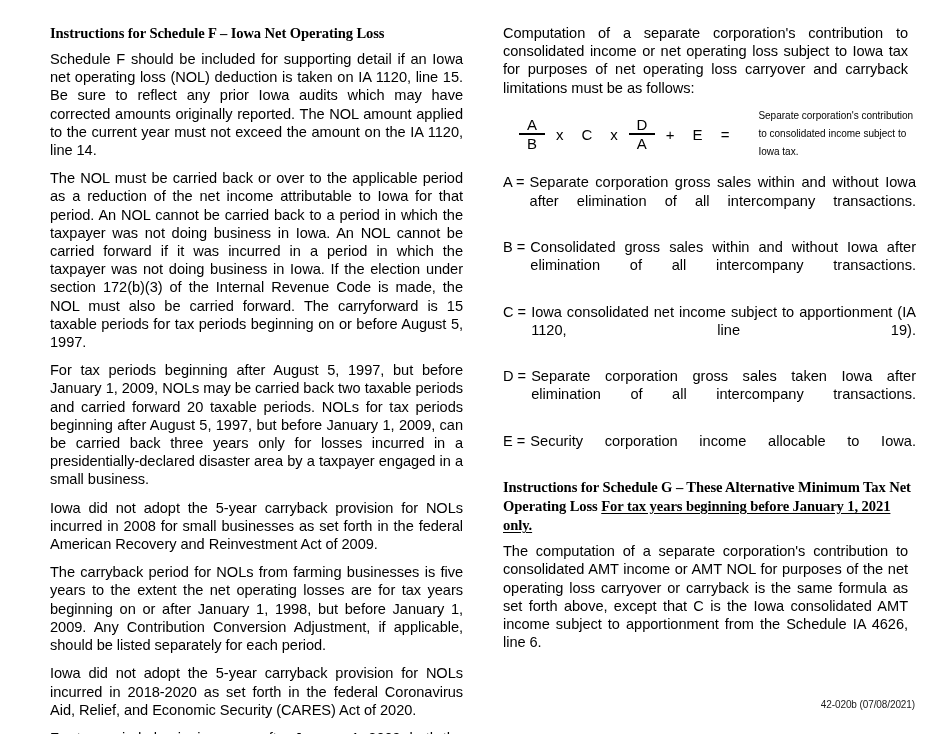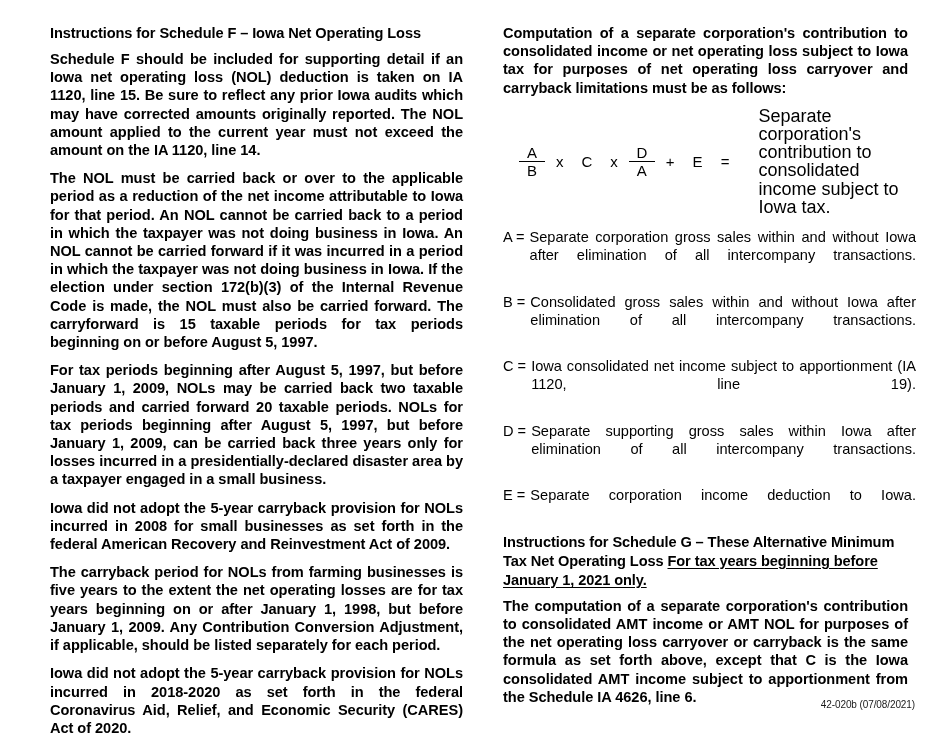--- a/index.html
+++ b/index.html
@@ -33,33 +33,33 @@
   .col-right {
     left: 503px;
     width: 413px;
   }
   h2.section-heading {
     font-size: 14.6px;
     font-weight: bold;
     line-height: 19px;
     margin: 0 0 7px 0;
     letter-spacing: -0.1px;
+    font-family: Liberation Serif, serif;
   }
   h2.section-heading .underline-run {
     text-decoration: underline;
     text-underline-offset: 2px;
   }
   p.body-para {
     font-size: 14.6px;
     line-height: 18.2px;
     margin: 0 8px 10px 0;
     text-align: justify;
     text-justify: inter-word;
     letter-spacing: -0.05px;
-    font-weight: bold;
   }
   p.body-para:last-child { margin-bottom: 0; }
 
   
   .formula-block {
     display: flex;
     align-items: center;
     margin: 2px 0 12px 0;
     padding-left: 12px;
   }
@@ -82,21 +82,21 @@
     width: 26px;
     height: 1.6px;
     background: #000;
   }
   .op {
     margin: 0 7px;
     display: inline-block;
   }
   .op.wide { margin: 0 11px; }
   .formula-result {
-    font-size: 18px;
+    font-size: 10px;
     line-height: 18.2px;
     margin-left: 22px;
     flex: 1 1 auto;
   }
 
   
   .defs { margin: 0 0 4px 0; }
   .def-item {
     display: flex;
     font-size: 14.6px;
@@ -184,25 +184,25 @@
       <div class="def-item">
         <span class="def-key">B =</span>
         <span class="def-text">Consolidated gross sales within and without Iowa after elimination of all intercompany transactions.</span>
       </div>
       <div class="def-item">
         <span class="def-key">C =</span>
         <span class="def-text">Iowa consolidated net income subject to apportionment (IA 1120, line 19).</span>
       </div>
       <div class="def-item">
         <span class="def-key">D =</span>
-        <span class="def-text">Separate supporting gross sales within Iowa after elimination of all intercompany transactions.</span>
+        <span class="def-text">Separate corporation gross sales taken Iowa after elimination of all intercompany transactions.</span>
       </div>
       <div class="def-item">
         <span class="def-key">E =</span>
-        <span class="def-text">Separate corporation income deduction to Iowa.</span>
+        <span class="def-text">Security corporation income allocable to Iowa.</span>
       </div>
     </div>
 
     <h2 class="section-heading">
       <span>Instructions for Schedule G – These Alternative Minimum Tax Net Operating Loss </span><span class="underline-run">For tax years beginning before January 1, 2021 only.</span>
     </h2>
 
     <p class="body-para">The computation of a separate corporation's contribution to consolidated AMT income or AMT NOL for purposes of the net operating loss carryover or carryback is the same formula as set forth above, except that C is the Iowa consolidated AMT income subject to apportionment from the Schedule IA 4626, line 6.</p>
 
   </div>

